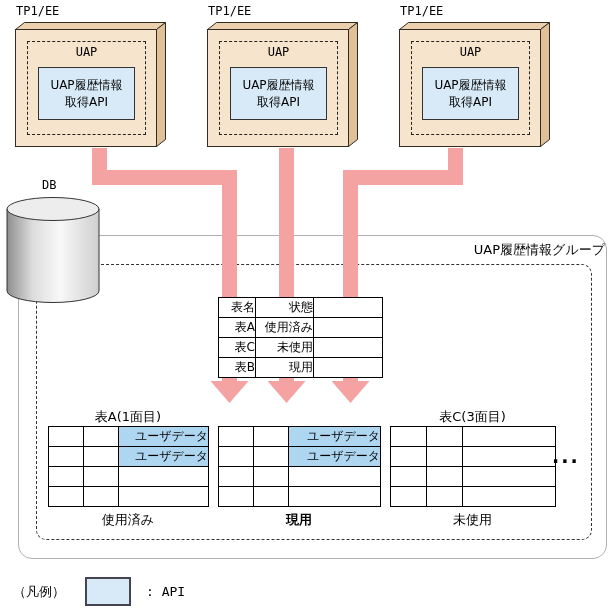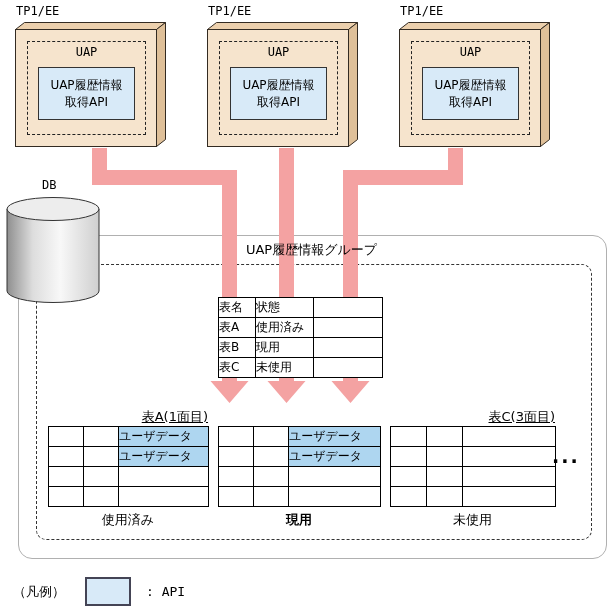--- a/index.html
+++ b/index.html
@@ -17,40 +17,40 @@
   .uap-label{position:absolute;left:12px;top:41px;width:119px;text-align:center;
              font-size:12px;}
   .api-box{position:absolute;left:23px;top:63px;width:95px;height:51px;
            border:1px solid #333;display:flex;flex-direction:column;
            align-items:center;justify-content:center;font-size:12px;line-height:1.35;
            white-space:nowrap;}
 
   
   #group-rect{left:18px;top:235px;width:587px;height:322px;background:#fff;
               border:1px solid #b0b0b0;border-radius:14px;z-index:1;}
-  #group-label{left:18px;top:241px;width:587px;text-align:center;font-size:13px;z-index:4;}
+  #group-label{left:18px;top:241px;width:587px;text-align:right;font-size:13px;z-index:4;}
   #dashed-rect{left:36px;top:264px;width:554px;height:274px;border:1px dashed #333;
                border-radius:10px;z-index:2;}
 
   
   #arrows{left:0;top:0;z-index:3;pointer-events:none;}
 
   
   #db-label{left:42px;top:178px;font-size:12px;z-index:6;text-align:center;}
   #db-cyl{left:6px;top:195px;z-index:6;}
 
   
   #mgmt-title{left:218px;top:279px;width:164px;text-align:center;font-size:13px;z-index:4;white-space:nowrap;}
   table{border-collapse:collapse;table-layout:fixed;background:#fff;}
-  td{border:1px solid #000;height:19px;text-align:left;font-size:12px;
+  td{border:1px solid #000;height:19px;text-align:right;font-size:12px;
      padding:0;overflow:hidden;white-space:nowrap;background:#fff;}
   #mgmt-table{left:218px;top:297px;z-index:4;}
 
   
-  .dt-title{top:408px;text-align:right;font-size:13px;z-index:4;white-space:nowrap;text-decoration:underline;}
+  .dt-title{top:408px;text-align:center;font-size:13px;z-index:4;white-space:nowrap;}
   .dtable{top:426px;z-index:4;}
   .dt-status{top:511px;text-align:center;font-size:13px;z-index:4;}
   .bold{font-weight:bold;}
   #ellipsis{left:552px;top:450px;width:44px;font-size:19px;font-weight:bold;
             letter-spacing:2px;z-index:4;}
 
   
   #legend{left:13px;top:577px;display:flex;align-items:center;z-index:4;font-size:13px;gap:8px;}
   #legend-box{width:42px;height:25px;border:2px solid #445;margin-left:12px;}
   #legend-api{margin-left:7px;}
@@ -140,27 +140,27 @@
       <td>表名</td>
       <td>状態</td>
       <td></td>
     </tr>
     <tr>
       <td>表A</td>
       <td>使用済み</td>
       <td></td>
     </tr>
     <tr>
+      <td>表C</td>
+      <td>未使用</td>
+      <td></td>
+    </tr>
+    <tr>
       <td>表B</td>
       <td>現用</td>
-      <td></td>
-    </tr>
-    <tr>
-      <td>表C</td>
-      <td>未使用</td>
       <td></td>
     </tr>
   </tbody>
     </table>
 
   <div class="abs dt-title" style="left:48px;width:160px;">表A(1面目)</div>
   <table class="abs dtable" style="left:48px;">
     <colgroup>
         <col style="width:35px">
         <col style="width:35px">

